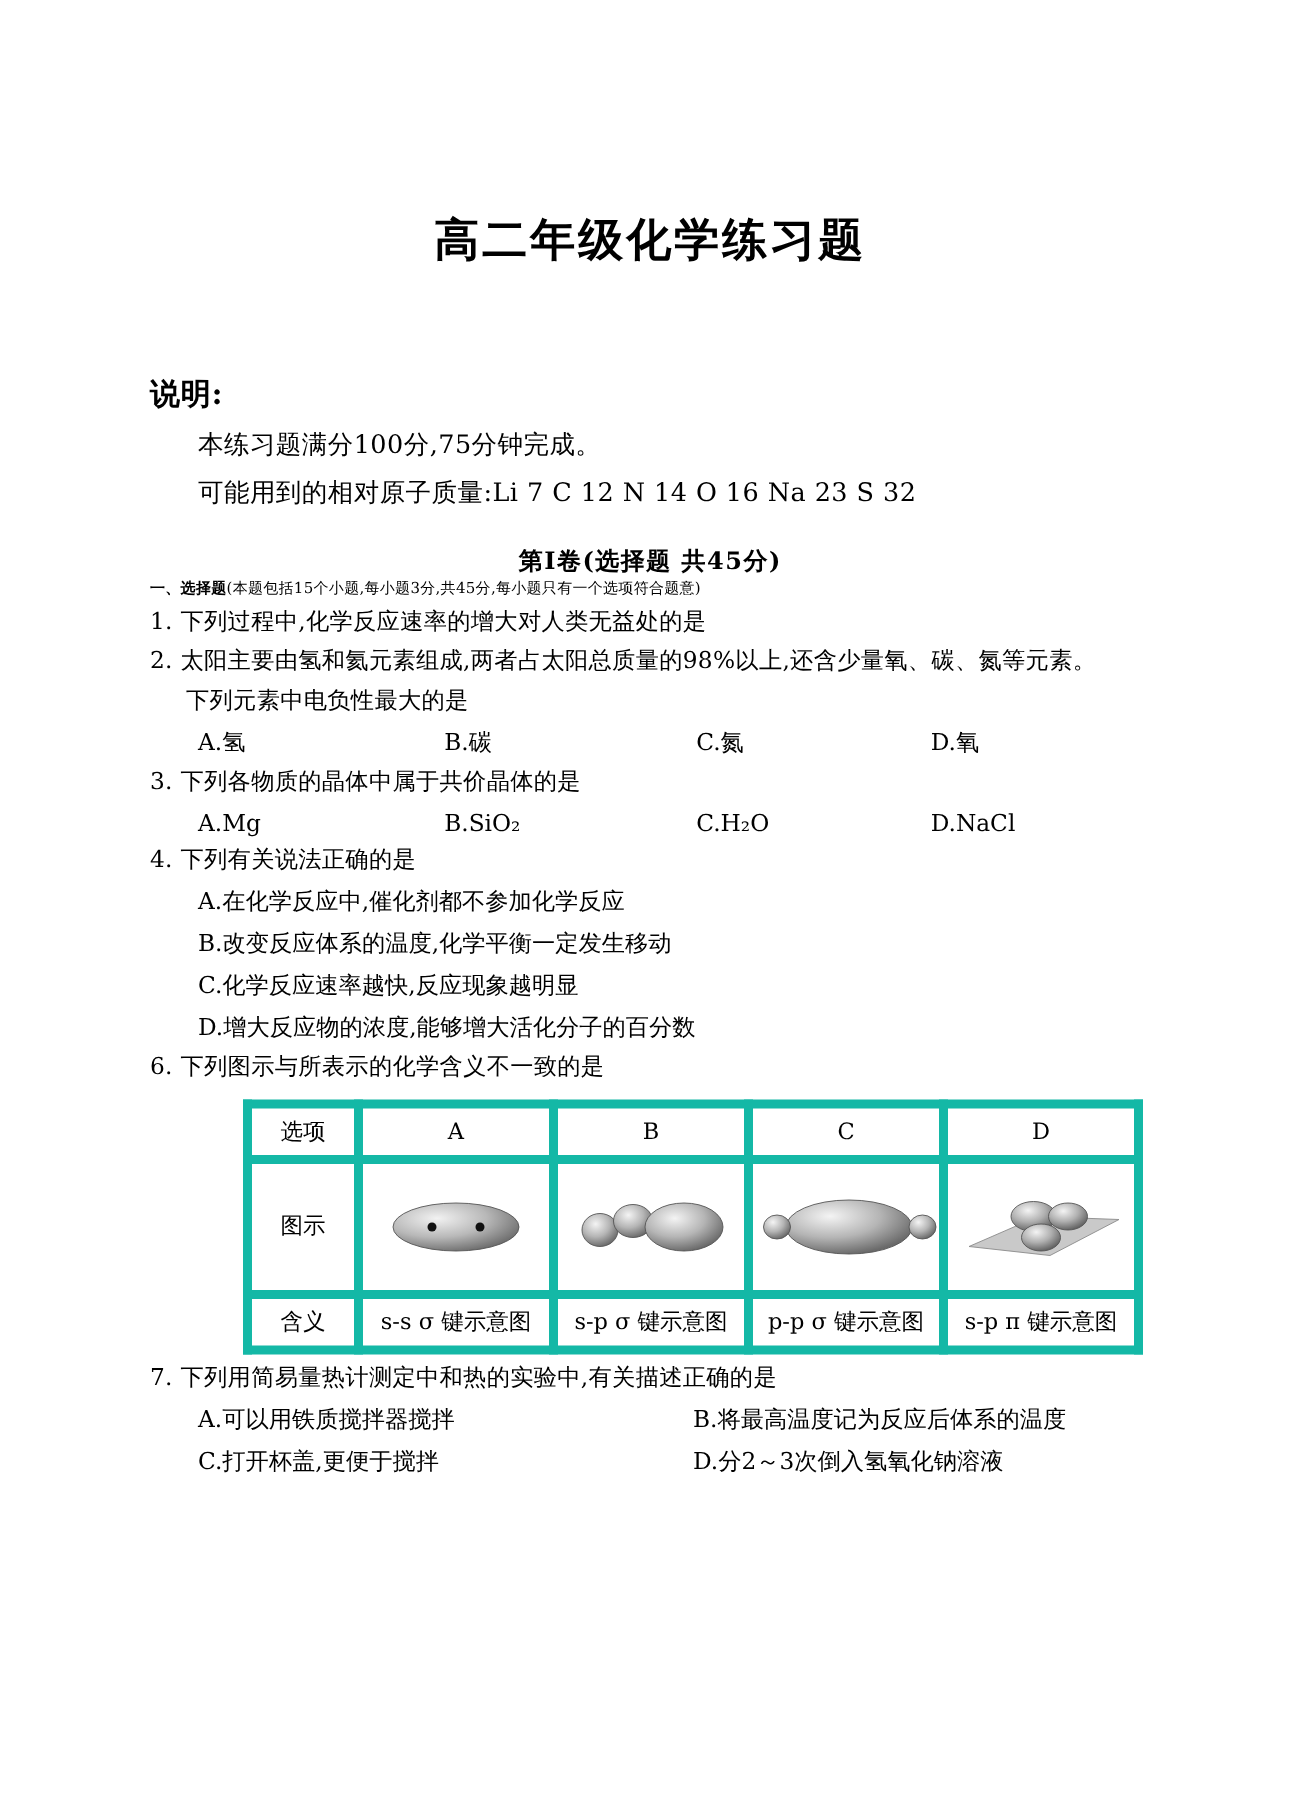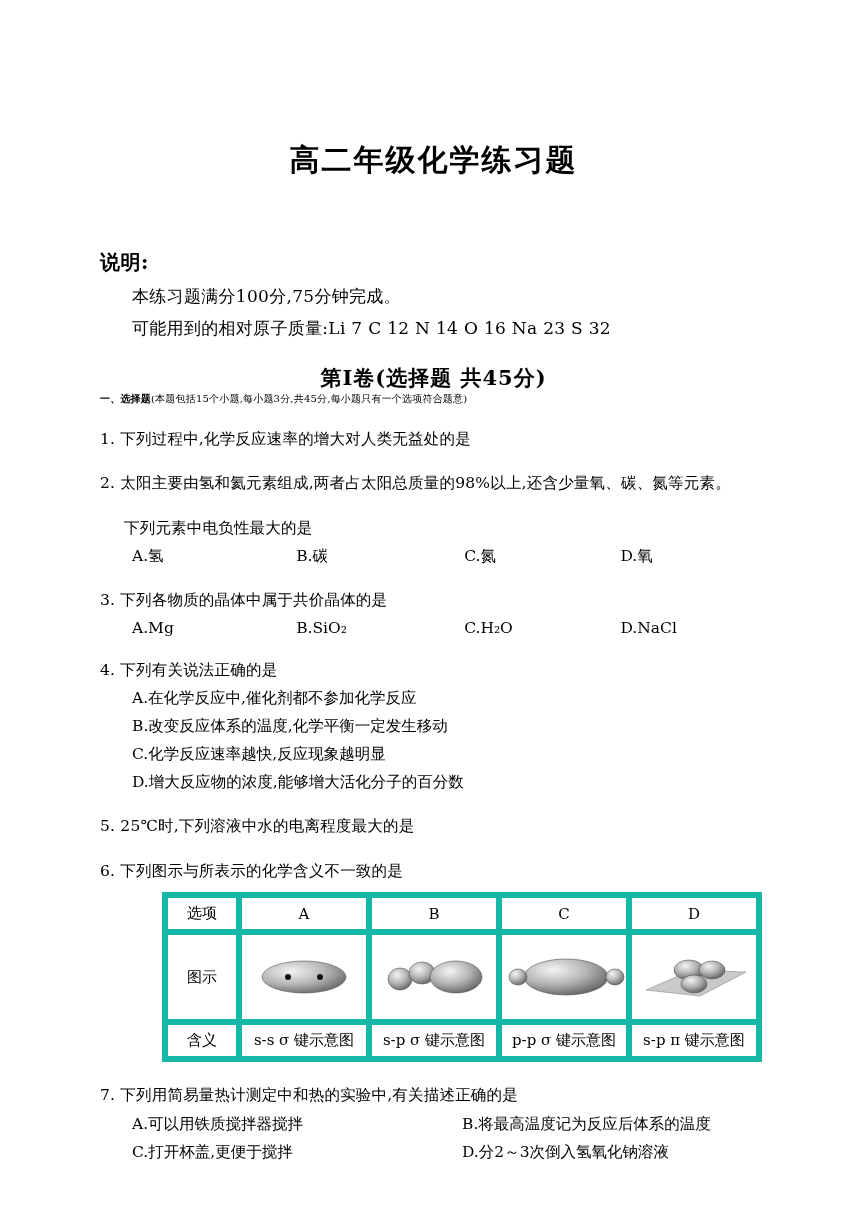--- a/index.html
+++ b/index.html
@@ -38,35 +38,35 @@
     letter-spacing: 0.5px;
   }
   .notice-line {
     font-size: 17px;
     margin-top: 9px;
     padding-left: 32px;
     letter-spacing: 0.3px;
   }
   .section-title {
     text-align: center;
-    font-size: 21px;
+    font-size: 16px;
     font-weight: bold;
     margin-top: 24px;
     letter-spacing: 1px;
   }
   .part-head {
     font-size: 10px;
     letter-spacing: 0.2px;
   }
   .part-head b {
     font-weight: bold;
   }
   .q {
     font-size: 15.5px;
-    margin-top: 22px;
+    margin-top: 4px;
     letter-spacing: 0.2px;
     line-height: 1.45;
   }
   .q-cont {
     padding-left: 24px;
   }
   .opts {
     padding-left: 32px;
     margin-top: 7px;
     font-size: 15.5px;
@@ -162,24 +162,20 @@
 
   <div class="q">
     <span>4.</span>
     <span>下列有关说法正确的是</span>
   </div>
   <div class="opt-line">A.在化学反应中,催化剂都不参加化学反应</div>
   <div class="opt-line">B.改变反应体系的温度,化学平衡一定发生移动</div>
   <div class="opt-line">C.化学反应速率越快,反应现象越明显</div>
   <div class="opt-line">D.增大反应物的浓度,能够增大活化分子的百分数</div>
 
-  <div class="q">
-    <span>5.</span>
-    <span>25℃时,下列溶液中水的电离程度最大的是</span>
-  </div>
 
   <div class="q">
     <span>6.</span>
     <span>下列图示与所表示的化学含义不一致的是</span>
   </div>
 
   <table class="fig-table">
     <tbody>
         <tr>
       <td class="lab">选项</td>

